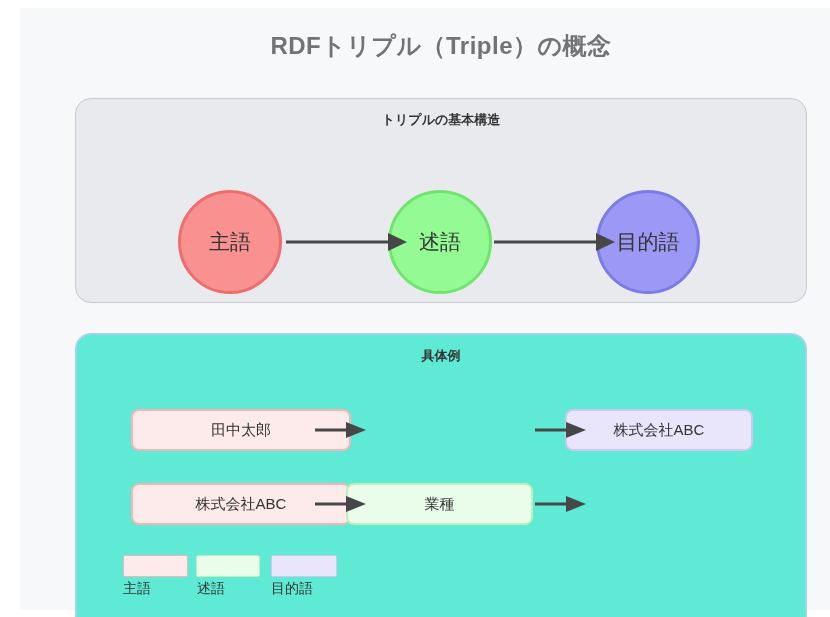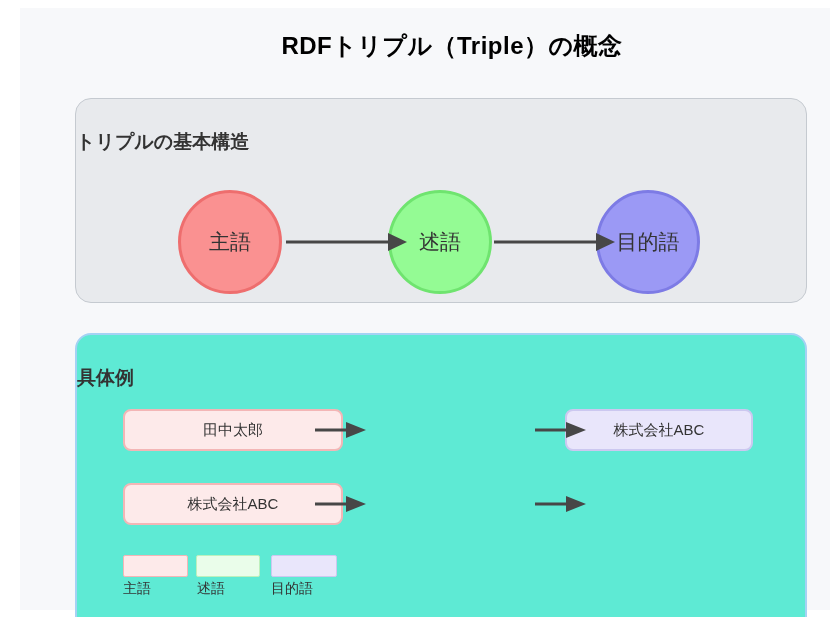--- a/index.html
+++ b/index.html
@@ -1,36 +1,36 @@
 <!DOCTYPE html>
 <html><head>
 <meta charset="utf-8">
 <style>
   html,body{margin:0;padding:0;background:#ffffff;}
   body{font-family:"Liberation Sans","DejaVu Sans",sans-serif;color:#333;}
   .page{position:relative;width:830px;height:617px;background:#ffffff;overflow:hidden;}
   .canvas{position:absolute;left:20px;top:8px;width:810px;height:602px;background:#f7f8fa;}
-  .main-title{position:absolute;left:86px;top:30px;width:732px;text-align:center;
-    font-size:24px;font-weight:bold;color:#000000;letter-spacing:0.5px;}
+  .main-title{position:absolute;left:75px;top:30px;width:732px;text-align:center;
+    font-size:24px;font-weight:bold;color:#737373;letter-spacing:0.5px;}
   .section{position:absolute;left:75px;width:732px;border-radius:16px;box-sizing:border-box;}
   .section-basic{top:98px;height:205px;background:#e8eaed;border:1px solid #c5cad0;}
   .section-examples{top:333px;height:343px;background:#5eead4;border:2px solid #a5d2f4;}
-  .section-heading{margin-top:30px;text-align:left;font-size:19px;font-weight:bold;color:#333;}
+  .section-heading{margin-top:12px;text-align:center;font-size:13px;font-weight:bold;color:#333;}
   .circle{position:absolute;width:104px;height:104px;border-radius:50%;box-sizing:border-box;
     display:flex;align-items:center;justify-content:center;font-size:21px;color:#333;}
   .circle-subject{left:178px;top:190px;background:#fa9191;border:3px solid #ee6e6e;}
   .circle-predicate{left:388px;top:190px;background:#94fb94;border:3px solid #6fe46f;}
   .circle-object{left:596px;top:190px;background:#9b99f5;border:3px solid #7d7be5;}
   .rect{position:absolute;height:42px;border-radius:8px;box-sizing:border-box;
     display:flex;align-items:center;justify-content:center;font-size:15px;color:#333;}
   .rect-pink{background:#fdeaea;border:2px solid #f3b6b6;}
   .rect-green{background:#eafdea;border:2px solid #bdf0bd;}
   .rect-purple{background:#e9e6fb;border:2px solid #ccc8f0;}
   .row1{top:409px;} .row2{top:483px;}
-  .col-subject{left:123px;width:220px;text-align:right;}
+  .col-subject{left:131px;width:220px;text-align:right;}
   .col-predicate{left:346px;width:187px;}
   .col-object{left:565px;width:188px;}
   .arrow-layer{position:absolute;left:0;top:0;width:830px;height:617px;pointer-events:none;}
   .legend-swatch{position:absolute;top:555px;height:22px;box-sizing:border-box;border-radius:2px;}
   .swatch-subject{left:123px;width:65px;background:#fdeaea;border:1px solid #f3b6b6;}
   .swatch-predicate{left:196px;width:64px;background:#eafdea;border:1px solid #bdf0bd;}
   .swatch-object{left:271px;width:66px;background:#e9e6fb;border:1px solid #ccc8f0;}
   .legend-label{position:absolute;top:580px;font-size:14px;color:#333;}
   .label-subject{left:123px;} .label-predicate{left:197px;} .label-object{left:271px;}
 </style>
@@ -63,20 +63,23 @@
   <div class="rect rect-pink row1 col-subject">
     <span>田中太郎</span>
   </div>
   <div class="rect rect-purple row1 col-object">
     <span>株式会社ABC</span>
   </div>
 
   <div class="rect rect-pink row2 col-subject">
     <span>株式会社ABC</span>
   </div>
+  <div class="rect rect-green row2 col-predicate">
+    <span>業種</span>
+  </div>
 
   <div class="legend-swatch swatch-subject"></div>
   <div class="legend-swatch swatch-predicate"></div>
   <div class="legend-swatch swatch-object"></div>
   <div class="legend-label label-subject">主語</div>
   <div class="legend-label label-predicate">述語</div>
   <div class="legend-label label-object">目的語</div>
 
   <svg class="arrow-layer" viewBox="0 0 830 617" xmlns="http://www.w3.org/2000/svg">
     <g stroke="#474747" stroke-width="3" fill="#474747">

